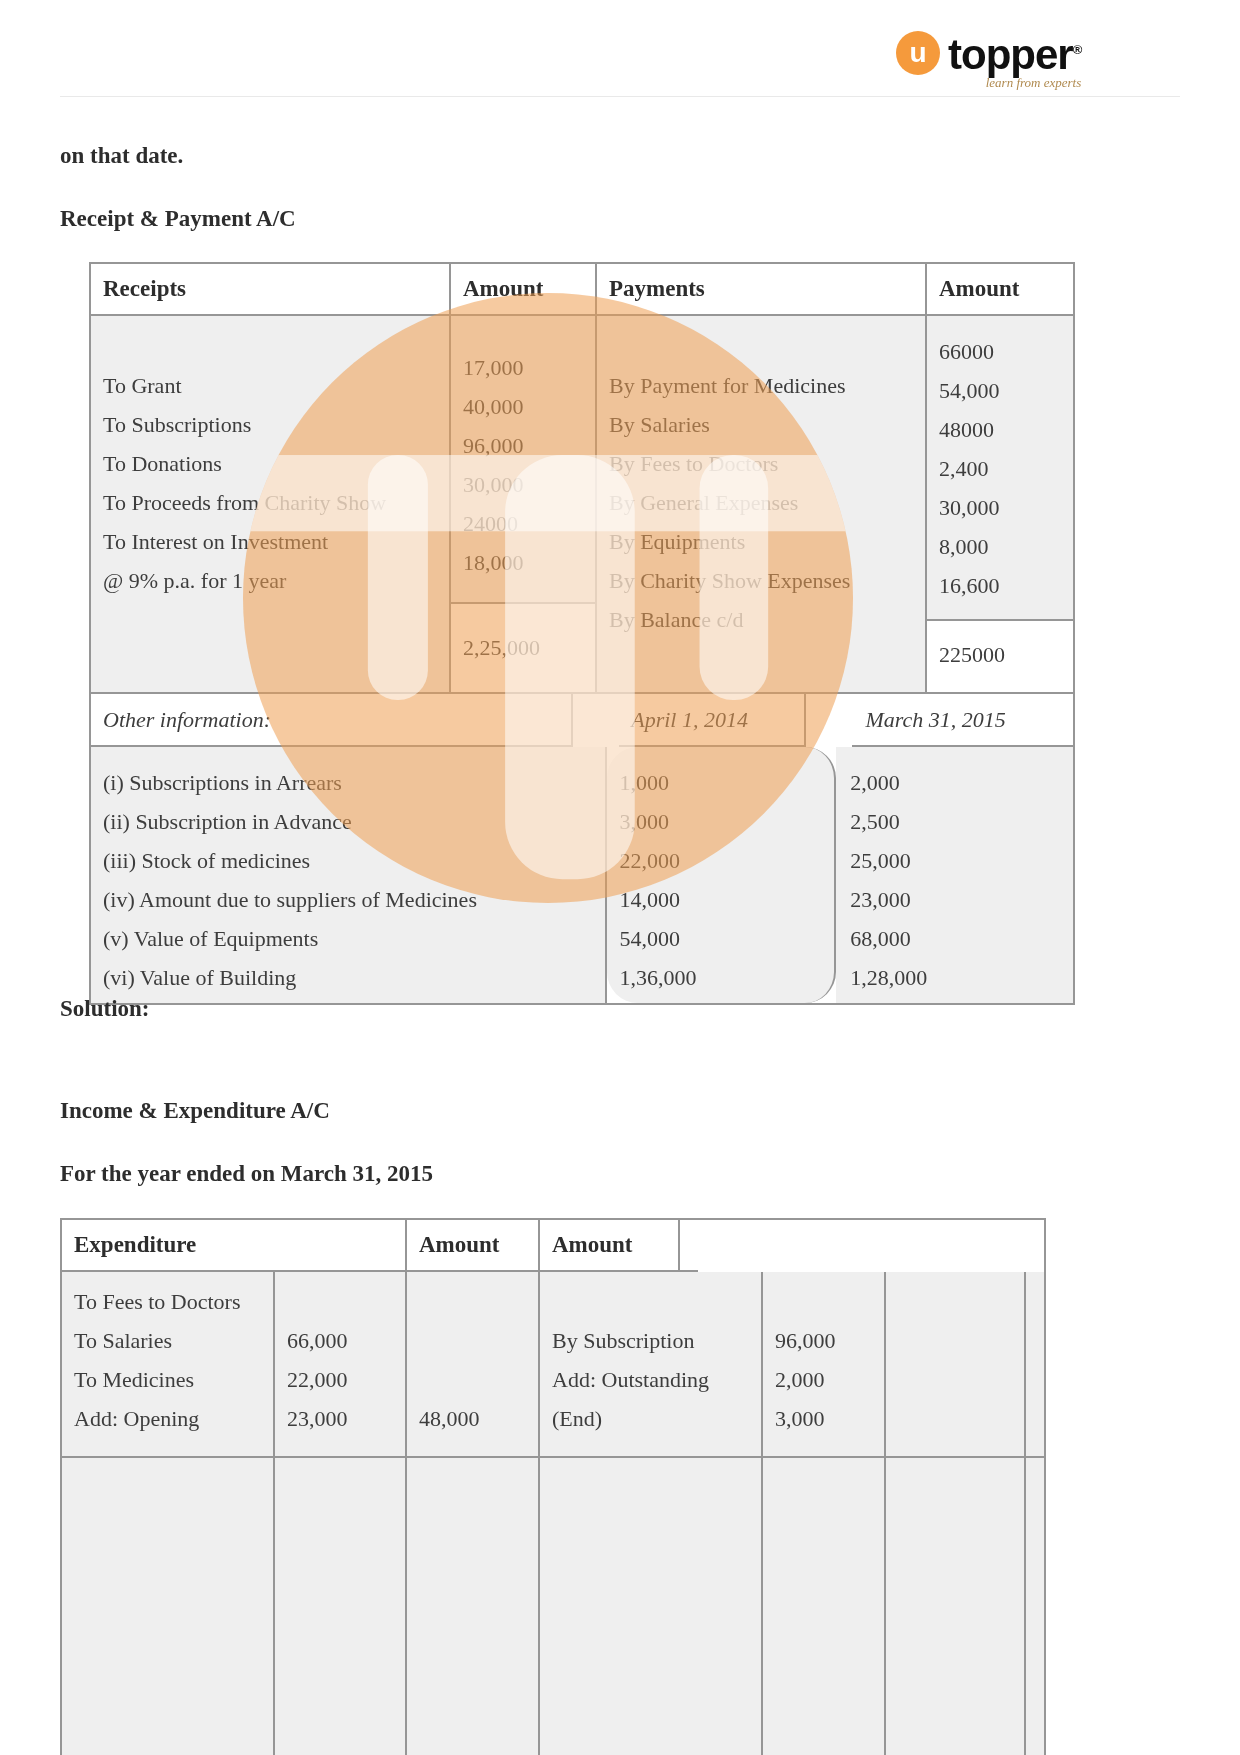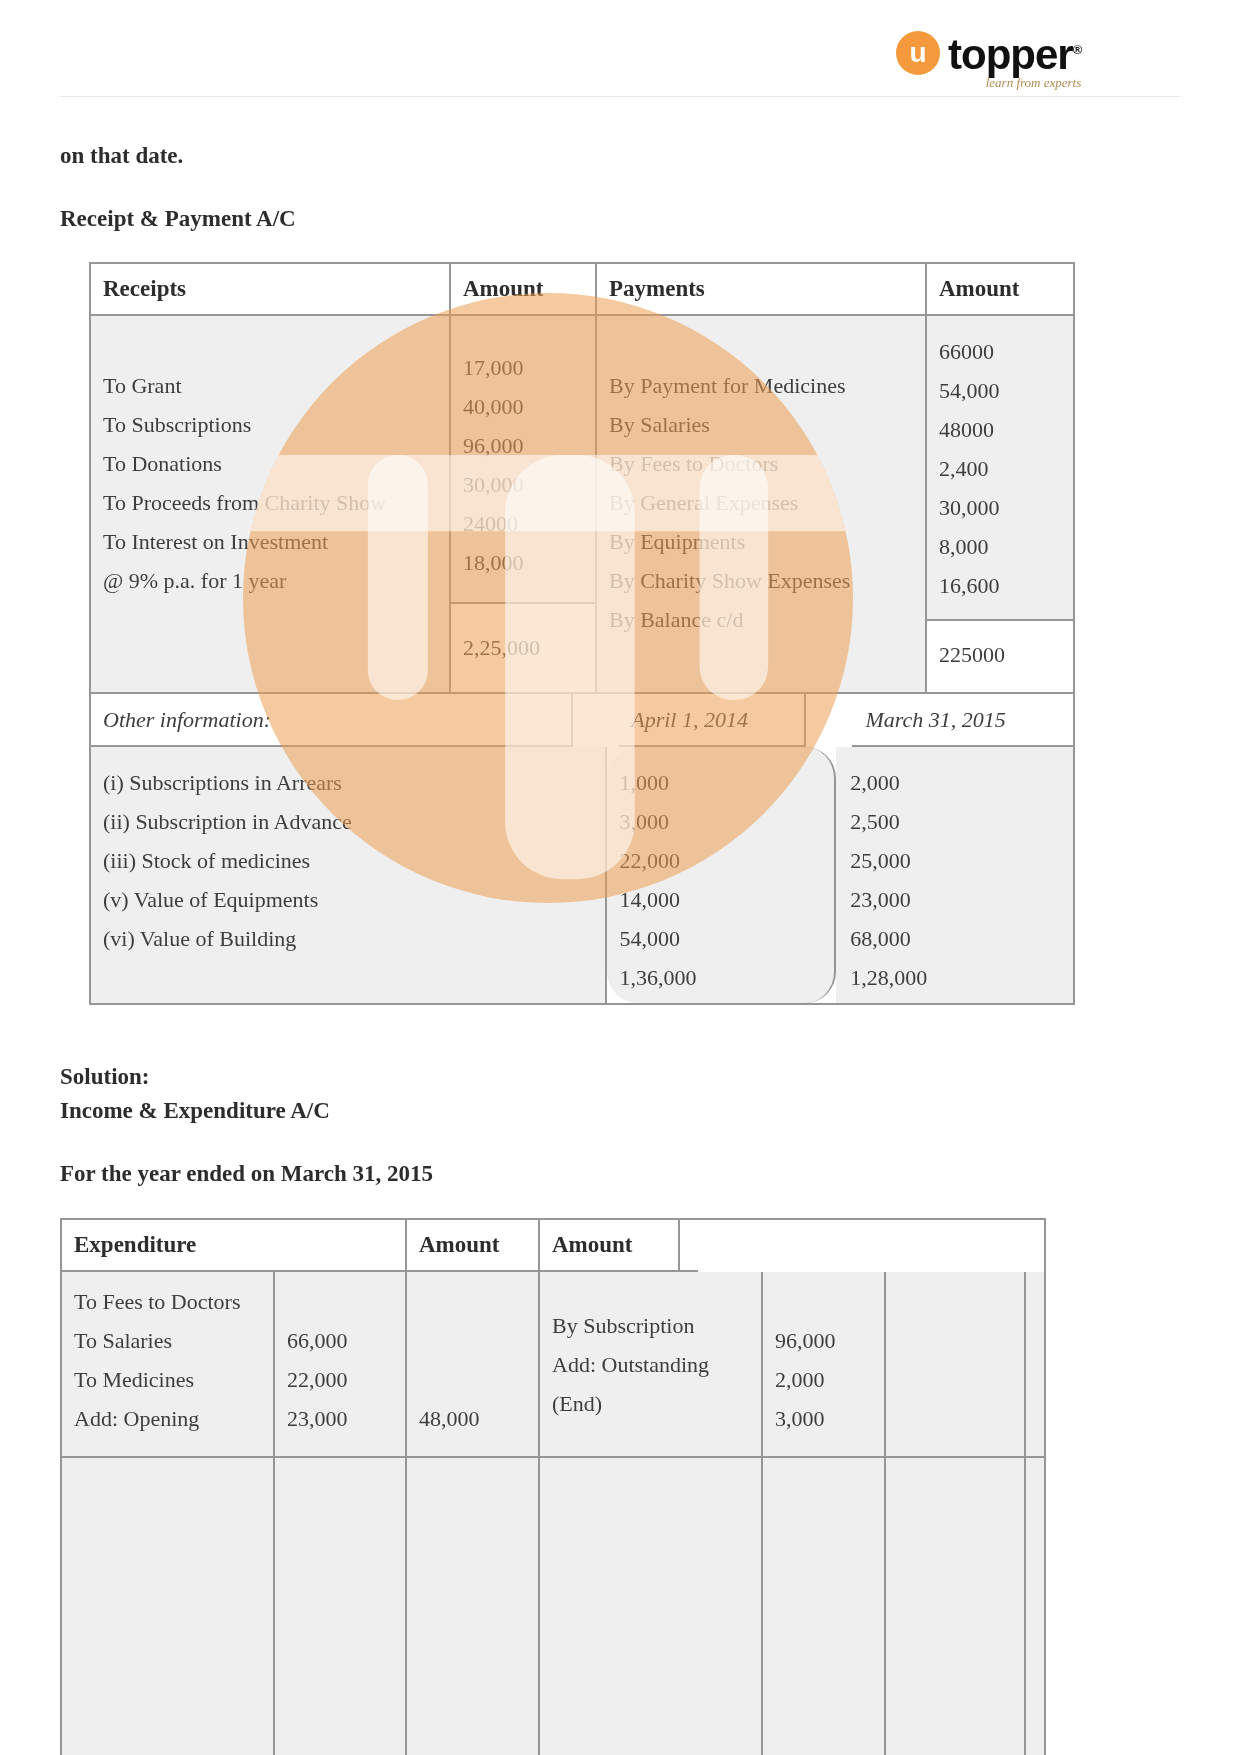--- a/index.html
+++ b/index.html
@@ -140,20 +140,21 @@
       <div class="cell br bb italic" style="width:533px; display:flex; align-items:center;">Other information:</div>
       <div class="cell br bb italic" style="width:205px; display:flex; align-items:center;">April 1, 2014</div>
       <div class="cell bb italic" style="width:244px; display:flex; align-items:center; padding-left:14px;">March 31, 2015</div>
     </div>
 
     <div class="row" style="height:256px;justify-content:flex-end;">
       <div class="cell br gray lines" style="width:533px; padding-top:16px;">
         <div>(i) Subscriptions in Arrears</div>
         <div>(ii) Subscription in Advance</div>
         <div>(iii) Stock of medicines</div>
+        <div>(iv) Amount due to suppliers of Medicines</div>
         <div>(v) Value of Equipments</div>
         <div>(vi) Value of Building</div>
       </div>
       <div class="cell br gray lines" style="width:236px; padding-top:16px;border-radius:31px;">
         <div>1,000</div>
         <div>3,000</div>
         <div>22,000</div>
         <div>14,000</div>
         <div>54,000</div>
         <div>1,36,000</div>
@@ -162,21 +163,21 @@
         <div>2,000</div>
         <div>2,500</div>
         <div>25,000</div>
         <div>23,000</div>
         <div>68,000</div>
         <div>1,28,000</div>
       </div>
     </div>
   </div>
 
-  <div class="h1" style="top:1064px;">Solution:</div>
+  <div class="h1" style="top:996px;">Solution:</div>
   <div class="h1" style="top:1098px;">Income &amp; Expenditure A/C</div>
   <div class="h1" style="top:1161px;">For the year ended on March 31, 2015</div>
 
   <div class="dtable" style="top:1218px; height:600px;">
 
     <div class="row" style="height:52px;">
       <div class="cell hcell br bb" style="width:345px;">Expenditure</div>
       <div class="cell hcell br bb" style="width:133px;">Amount</div>
       <div class="cell hcell br bb" style="width:140px;">Amount</div>
       <div class="cell bb" style="width:18px;"></div>
@@ -193,21 +194,21 @@
         <div class="cell br bb gray lines" style="width:132px; padding-top:49px;">
           <div>66,000</div>
           <div>22,000</div>
           <div>23,000</div>
         </div>
       </div>
       <div class="cell br bb gray lines" style="width:133px; padding-top:127px;">
         <div>48,000</div>
       </div>
       <div class="row" style="width:346px;">
-        <div class="cell br bb gray lines" style="width:223px; padding-top:34px;">
+        <div class="cell br bb gray lines" style="width:223px; padding-top:49px;">
           <div>By Subscription</div>
           <div>Add: Outstanding</div>
           <div>(End)</div>
         </div>
         <div class="cell br bb gray lines" style="width:123px; padding-top:49px;">
           <div>96,000</div>
           <div>2,000</div>
           <div>3,000</div>
         </div>
       </div>

